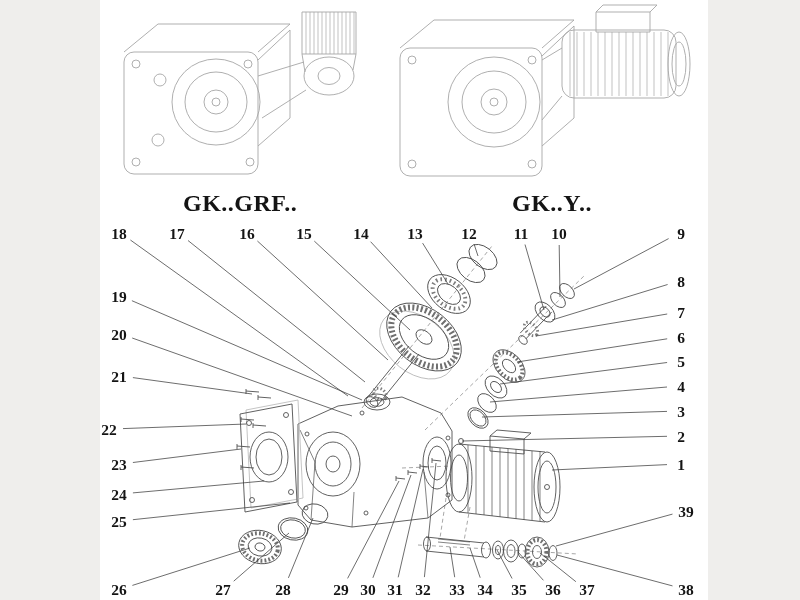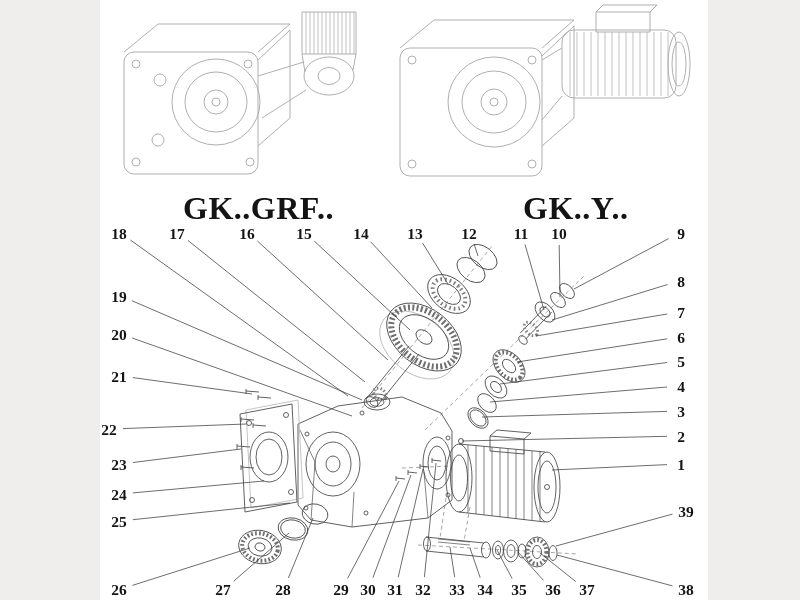--- a/index.html
+++ b/index.html
@@ -1,22 +1,22 @@
 <!DOCTYPE html>
 <html><head>
 <meta charset="utf-8">
 <style>
   * { margin:0; padding:0; box-sizing:border-box; }
   html,body { width:800px; height:600px; }
   body { background:#efeeec; font-family:"Liberation Serif", serif; position:relative; overflow:hidden; }
   .canvas { position:absolute; left:100px; top:0; width:608px; height:600px; background:#ffffff; }
   .layer { position:absolute; left:0; top:0; }
-  .title { position:absolute; font-weight:bold; font-size:32px; letter-spacing:0.5px; color:#141414; }
+  .title { position:absolute; font-weight:bold; font-size:24px; letter-spacing:0.5px; color:#141414; }
   .title-left { left:183px; top:190px; }
-  .title-right { left:523px; top:190px; }
+  .title-right { left:512px; top:190px; }
   .art-light { stroke:#a6a6a6; fill:none; stroke-width:0.9; stroke-linejoin:round; }
   .art-dark  { stroke:#4f4f4f; fill:none; stroke-width:0.9; stroke-linejoin:round; }
   .lighter { stroke:#bdbdbd; }
   .thin { stroke-width:0.7; }
   .fin { stroke-width:0.7; }
   .dash { stroke-dasharray:4 3; stroke-width:0.8; stroke:#909090; }
   .teeth    { fill:none; stroke:#6f6f6f; stroke-width:6;   stroke-dasharray:2 2.3; }
   .teeth-sm { fill:none; stroke:#6f6f6f; stroke-width:4;   stroke-dasharray:1.8 2.1; }
   .balls    { fill:none; stroke:#7c7c7c; stroke-width:4;   stroke-dasharray:1.6 3; }
   .balls-sm { fill:none; stroke:#7c7c7c; stroke-width:3;   stroke-dasharray:1.4 2.2; }

